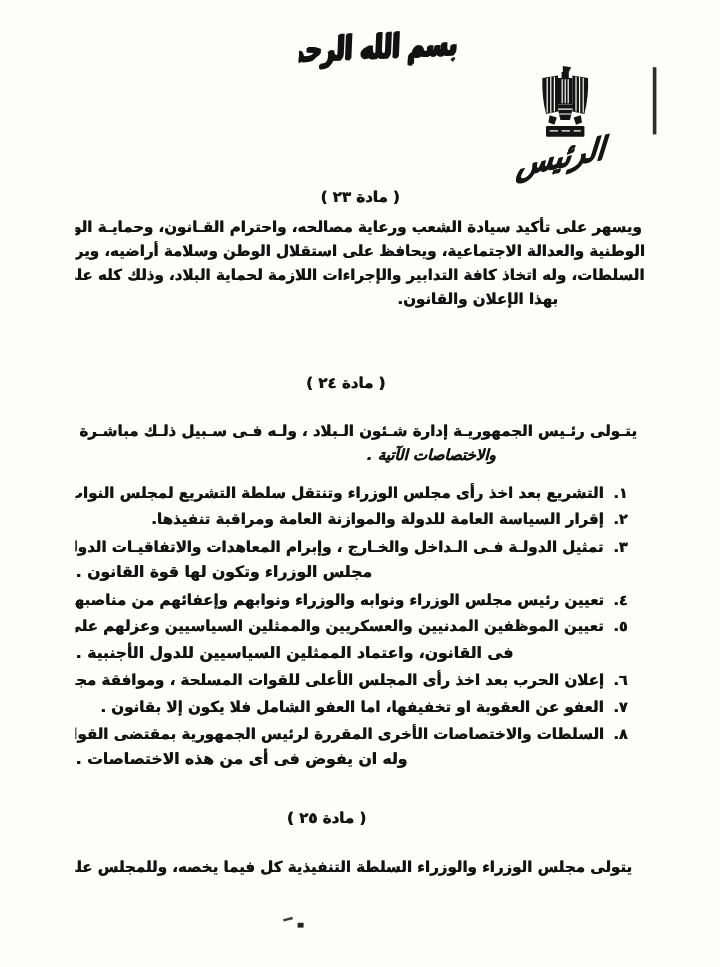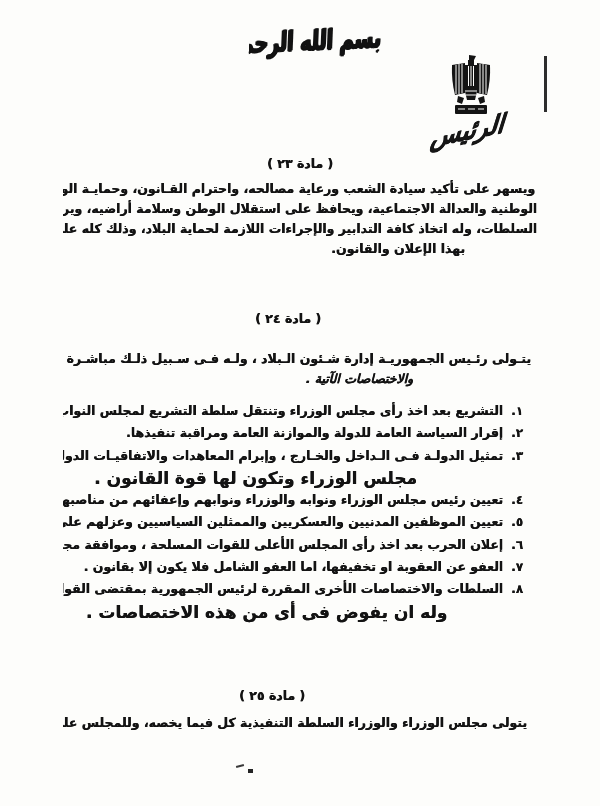--- a/index.html
+++ b/index.html
@@ -38,22 +38,22 @@
   .li-num {
     flex: 0 0 20px; min-width: 20px; text-align: right;
     font-weight: bold; font-size: 12px; text-shadow: 0.4px 0 0 currentColor;
   }
   .li-text {
     flex: 1; text-align: right; white-space: nowrap; overflow: hidden;
     font-weight: bold; font-size: 12.5px; letter-spacing: -0.2px;
     text-shadow: 0.4px 0 0 currentColor;
   }
   .li-cont {
-    direction: rtl; text-align: center; white-space: nowrap; overflow: hidden;
-    line-height: 22.3px; font-weight: bold; font-size: 17px;
+    direction: rtl; text-align: left; white-space: nowrap; overflow: hidden;
+    line-height: 22.3px; font-weight: bold; font-size: 13px;
     letter-spacing: -0.2px; text-shadow: 0.4px 0 0 currentColor;
   }
   .bismillah-stamp {
     position: absolute; left: 250px; top: 26px; width: 132px; height: 42px;
     overflow: hidden; color: #121212;
     font-weight: bold; font-size: 19px; letter-spacing: -1.6px; white-space: nowrap;
     transform: rotate(-2.5deg) scaleY(1.45) skewX(-7deg);
     transform-origin: left top;
     text-shadow: 1px 0 0 currentColor, -1px 0.5px 0 currentColor, 0 1px 0 currentColor;
     direction: rtl;
@@ -164,36 +164,37 @@
     </div>
     <div class="li-cont" style="padding-right:89px;">مجلس الوزراء وتكون لها قوة القانون .</div>
     <div class="li-row">
       <span class="li-num">٤.</span>
       <span class="li-text">تعيين رئيس مجلس الوزراء ونوابه والوزراء ونوابهم وإعفائهم من مناصبهم .</span>
     </div>
     <div class="li-row">
       <span class="li-num">٥.</span>
       <span class="li-text">تعيين الموظفين المدنيين والعسكريين والممثلين السياسيين وعزلهم على الوجه المبين</span>
     </div>
+    <div class="li-cont" style="padding-right:94px;">فى القانون، واعتماد الممثلين السياسيين للدول الأجنبية .</div>
     <div class="li-row">
       <span class="li-num">٦.</span>
       <span class="li-text">إعلان الحرب بعد اخذ رأى المجلس الأعلى للقوات المسلحة ، وموافقة مجلس الدفاع</span>
     </div>
     <div class="li-row">
       <span class="li-num">٧.</span>
       <span class="li-text">العفو عن العقوبة او تخفيفها، اما العفو الشامل فلا يكون إلا بقانون .</span>
     </div>
     <div class="li-row">
       <span class="li-num">٨.</span>
       <span class="li-text">السلطات والاختصاصات الأخرى المقررة لرئيس الجمهورية بمقتضى القوانين واللوائح ،</span>
     </div>
     <div class="li-cont" style="padding-right:67px;">وله ان يفوض فى أى من هذه الاختصاصات .</div>
   </div>
 
-  <div class="art-heading" style="left:232px; top:688px; width:80px;text-align:center;">( مادة ٢٥ )</div>
+  <div class="art-heading" style="left:232px; top:674px; width:80px;text-align:center;">( مادة ٢٥ )</div>
 
   <div class="par" style="left:63px; top:710px; width:474px; line-height:25px;">
     <div class="tline" style="padding-right:10px;">يتولى مجلس الوزراء والوزراء السلطة التنفيذية كل فيما يخصه، وللمجلس على الأخص</div>
   </div>
 
   <div class="pagemark-dash"></div>
   <div class="pagemark-dot"></div>
 
 </div>
 

